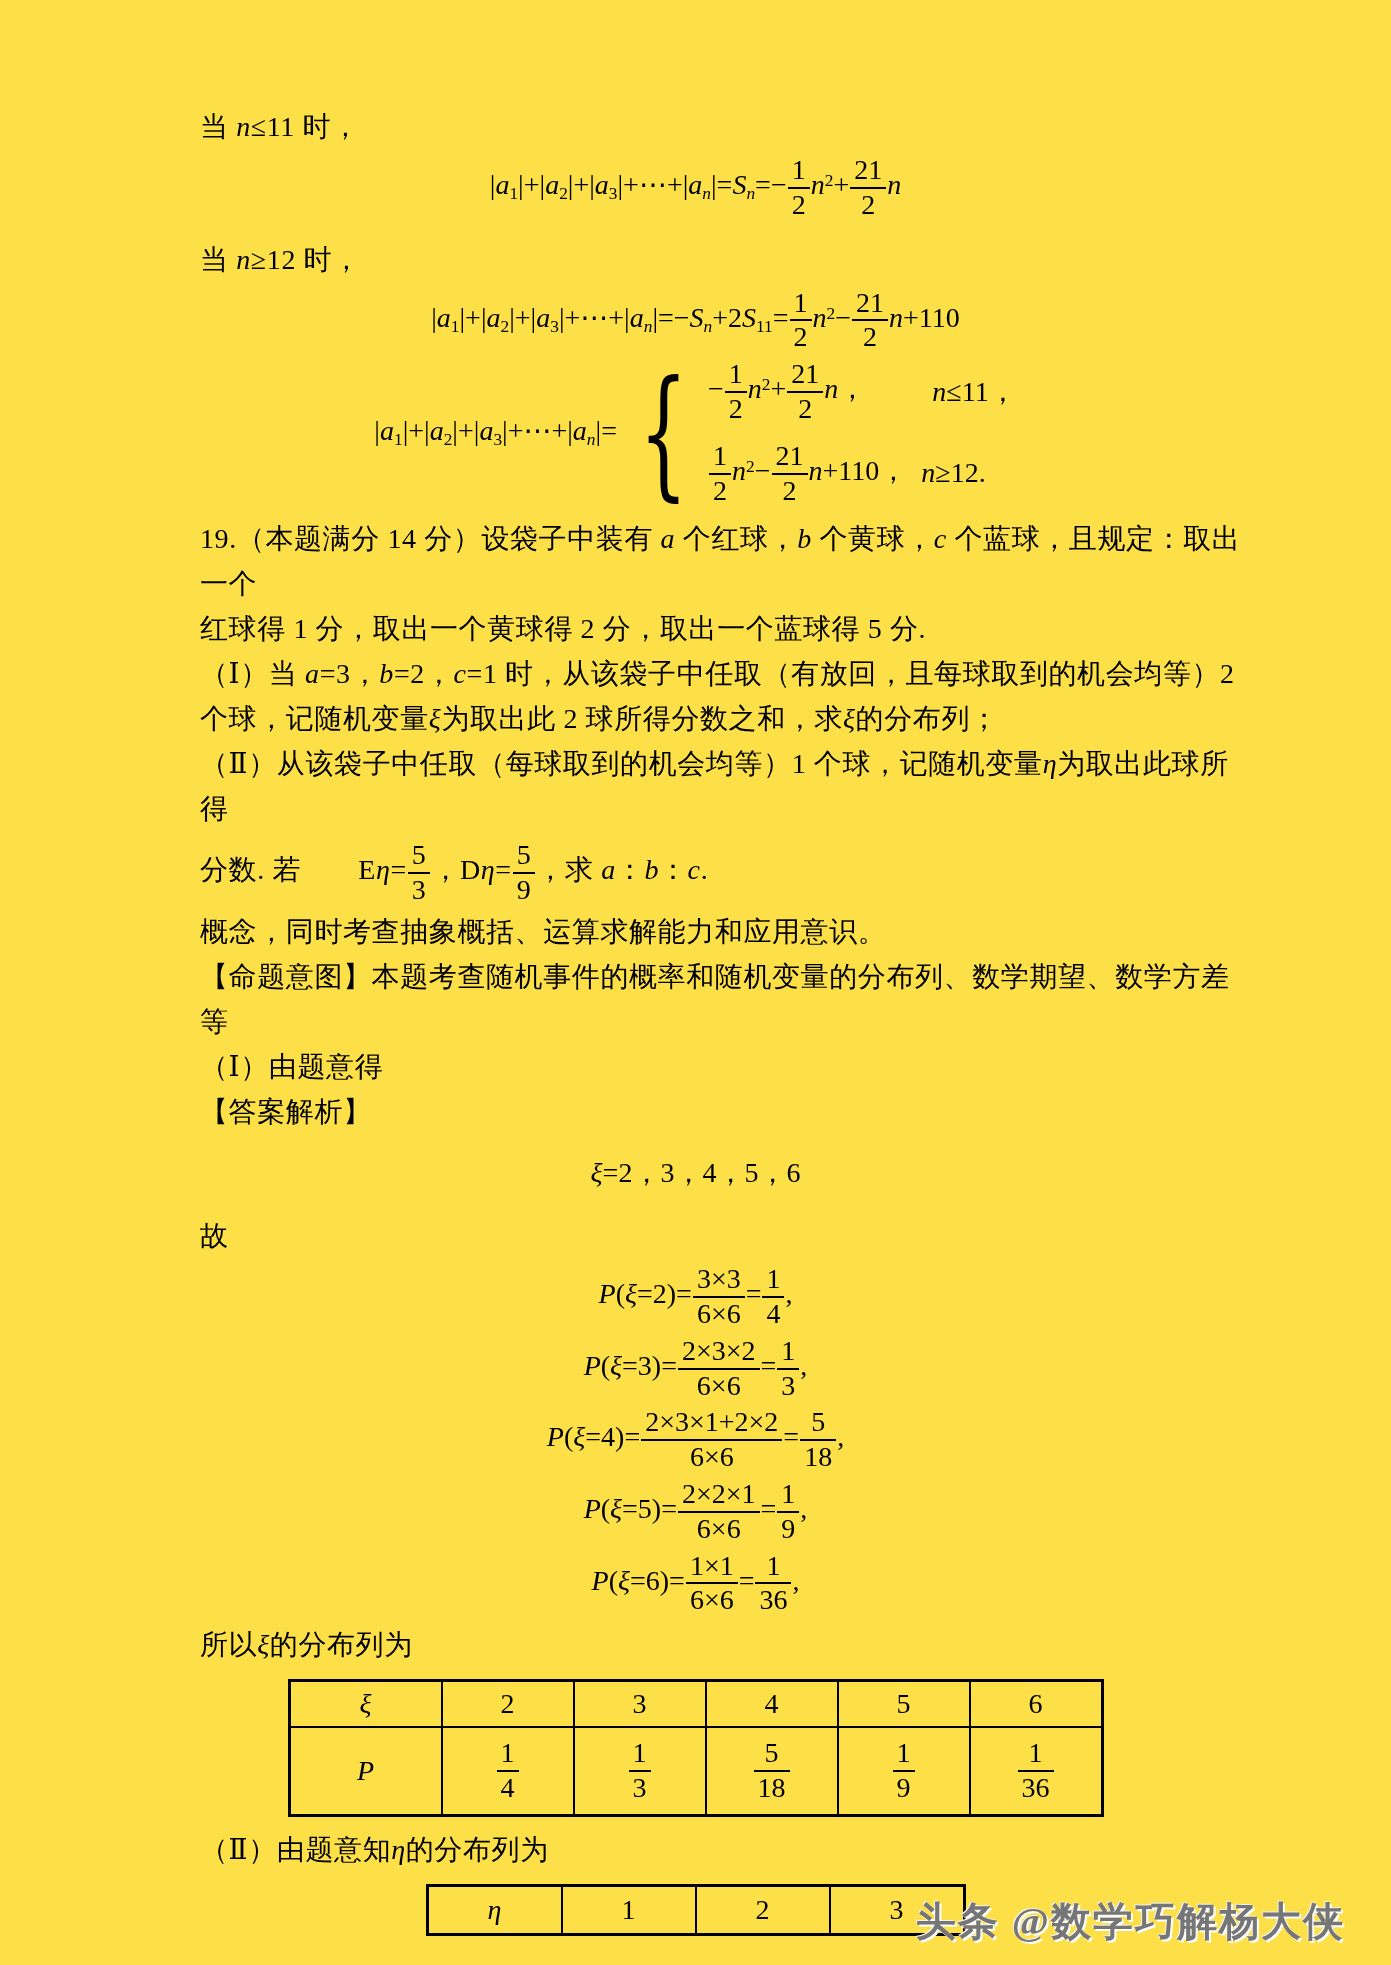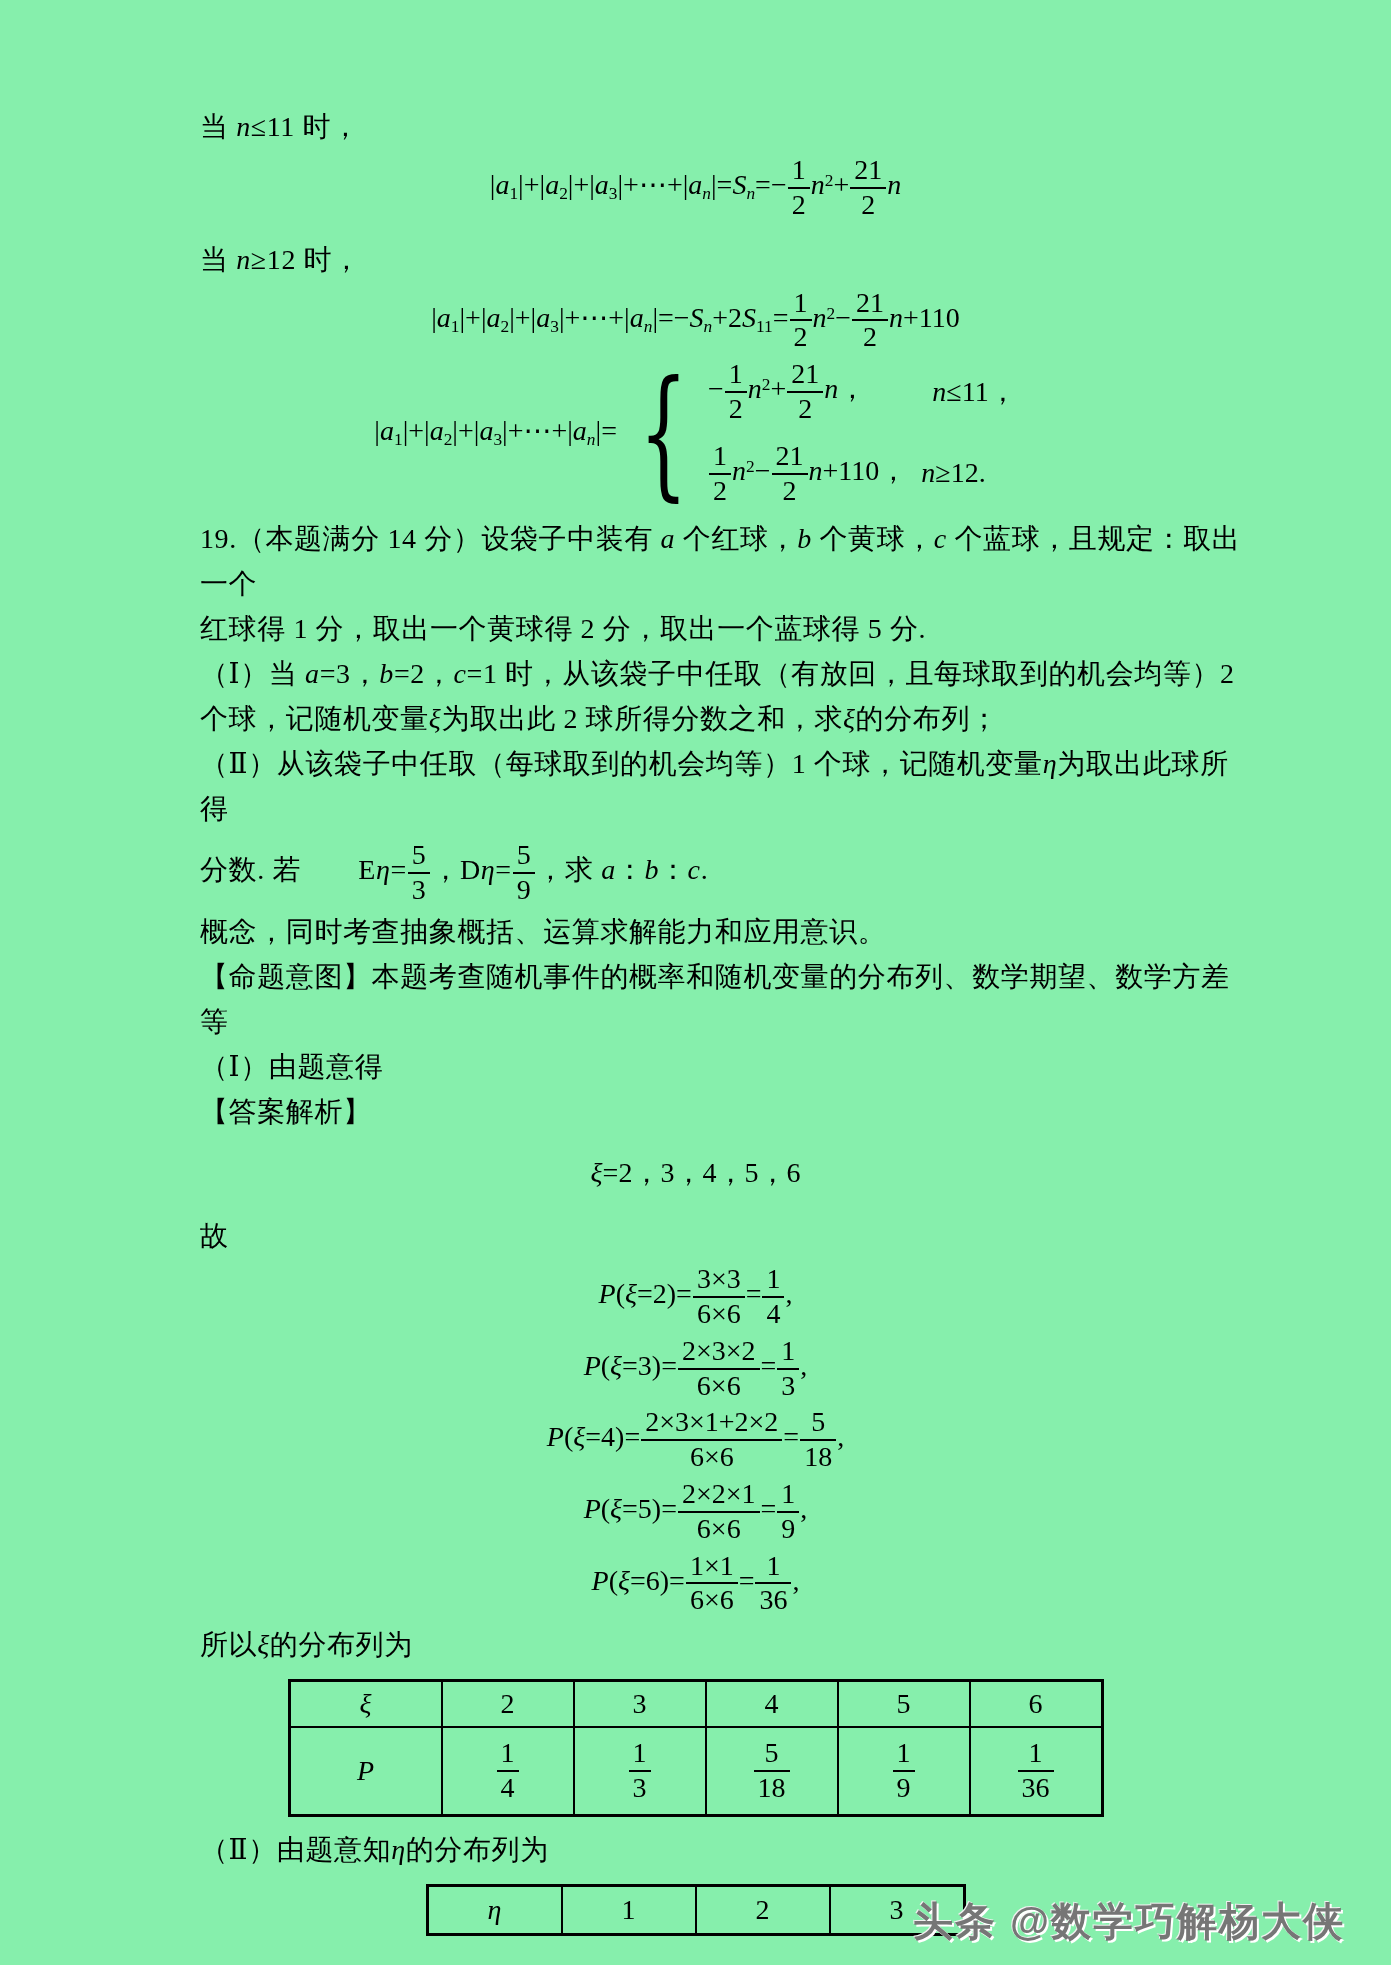--- a/index.html
+++ b/index.html
@@ -1,20 +1,20 @@
 <!DOCTYPE html>
 <html><head>
 <meta charset="utf-8">
 <style>
   html,body{margin:0;padding:0;background:#ffffff;}
   .page{
     position:relative;
     width:1391px;
     height:1965px;
-    background:#86efac;
+    background:#fde047;
     color:#000;
     font-family:"Liberation Serif","DejaVu Serif",serif;
     font-size:28px;
     overflow:hidden;
   }
   .content{padding-top:104px;}
   .line{
     margin-left:200px;
     margin-right:140px;
     line-height:45px;
@@ -72,21 +72,21 @@
   }
   .t1 td{width:130px;}
   .t1 td.c0{width:150px;}
   .t1 tr.hrow td{height:44px;}
   .t1 tr.prow td{height:86px;}
   .t2 td{width:132px;height:46px;}
   .watermark{
     position:absolute;
     top:1894px;
     right:46px;
-    font-family:Liberation Sans, sans-serif;
+    font-family:Liberation Serif, serif;
     font-size:40px;
     font-weight:bold;
     color:#767676;
     letter-spacing:2px;
     text-shadow:2px 2px 0 #ffffff, -1px -1px 0 #f0f0f0;
     white-space:nowrap;
   }
 </style>
 </head>
 <body>

